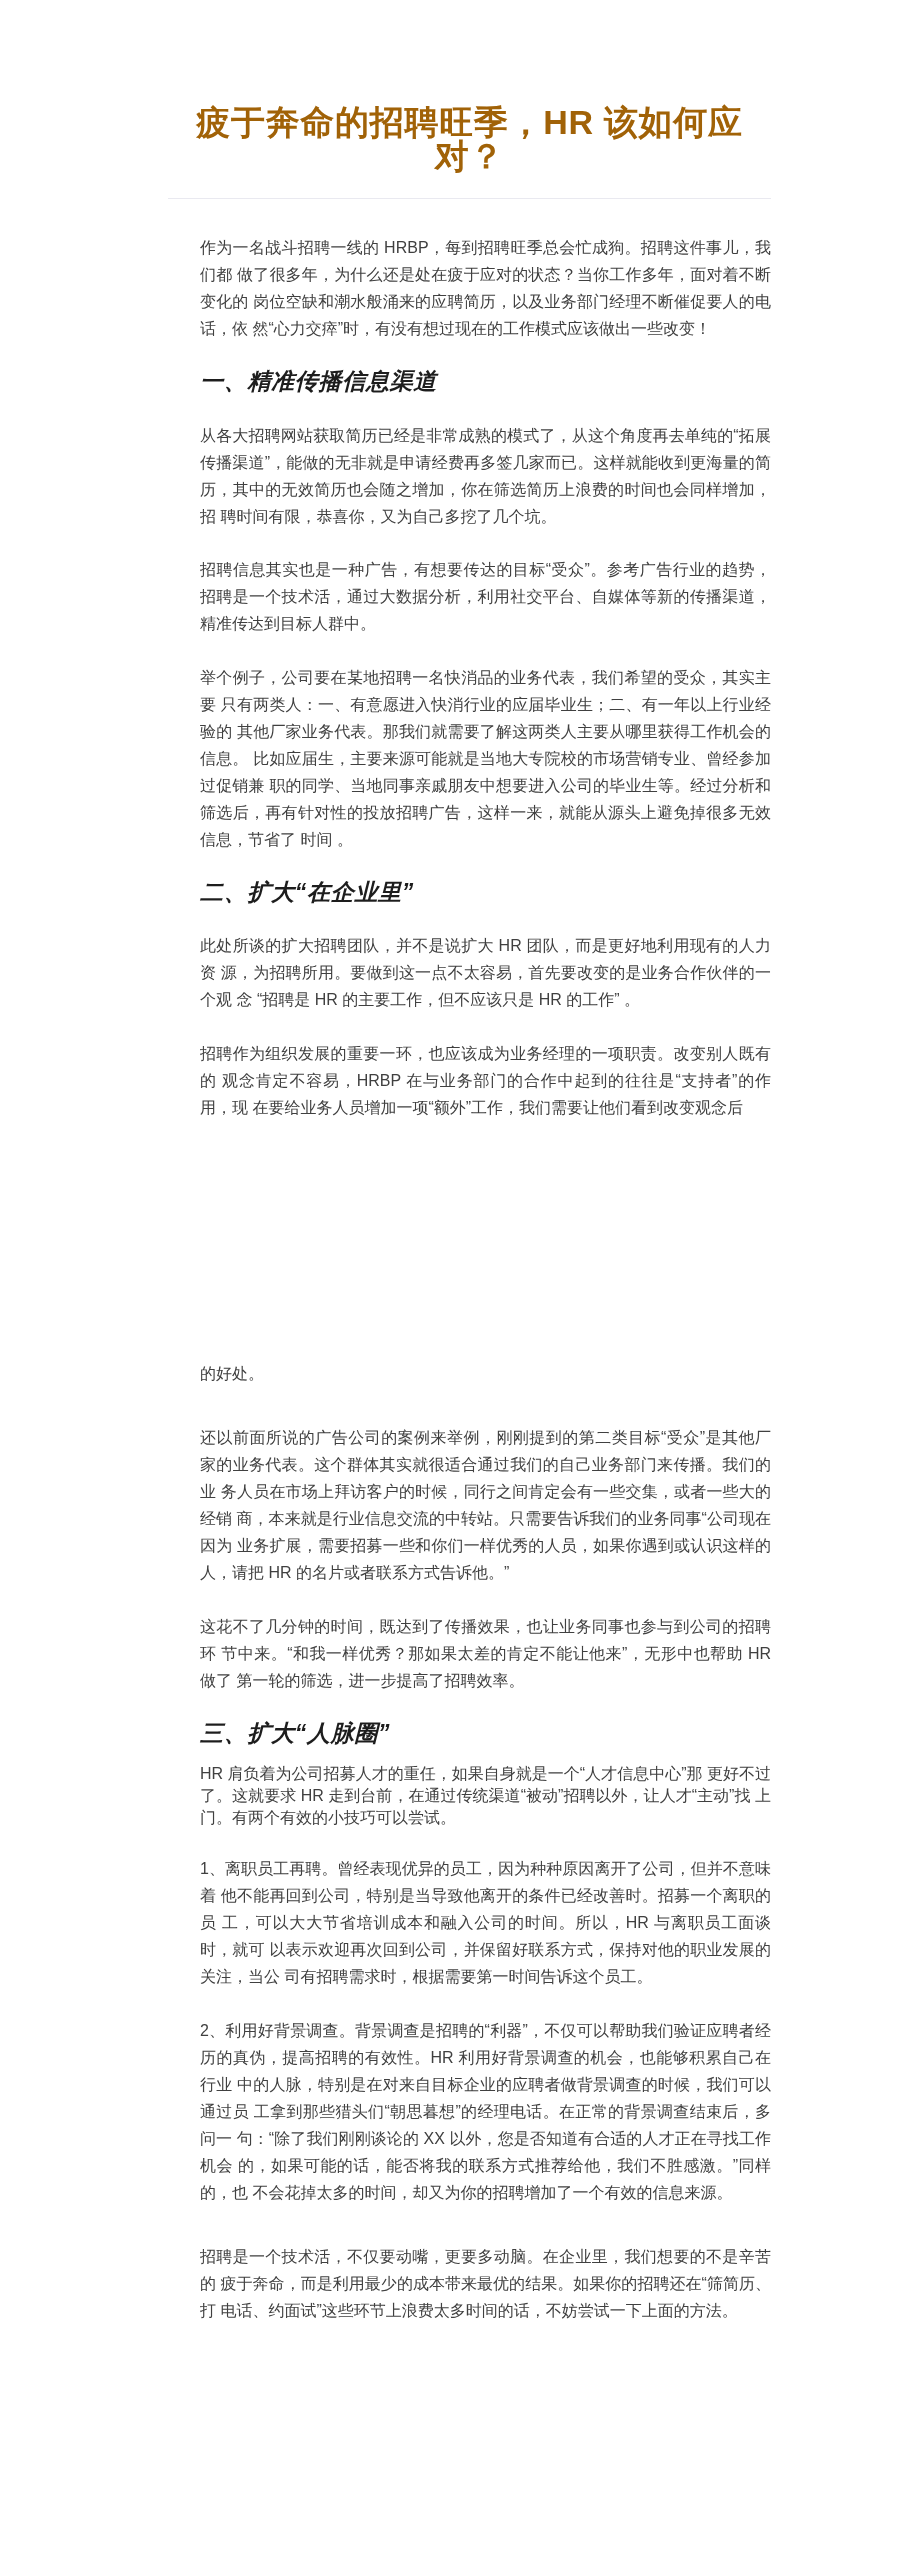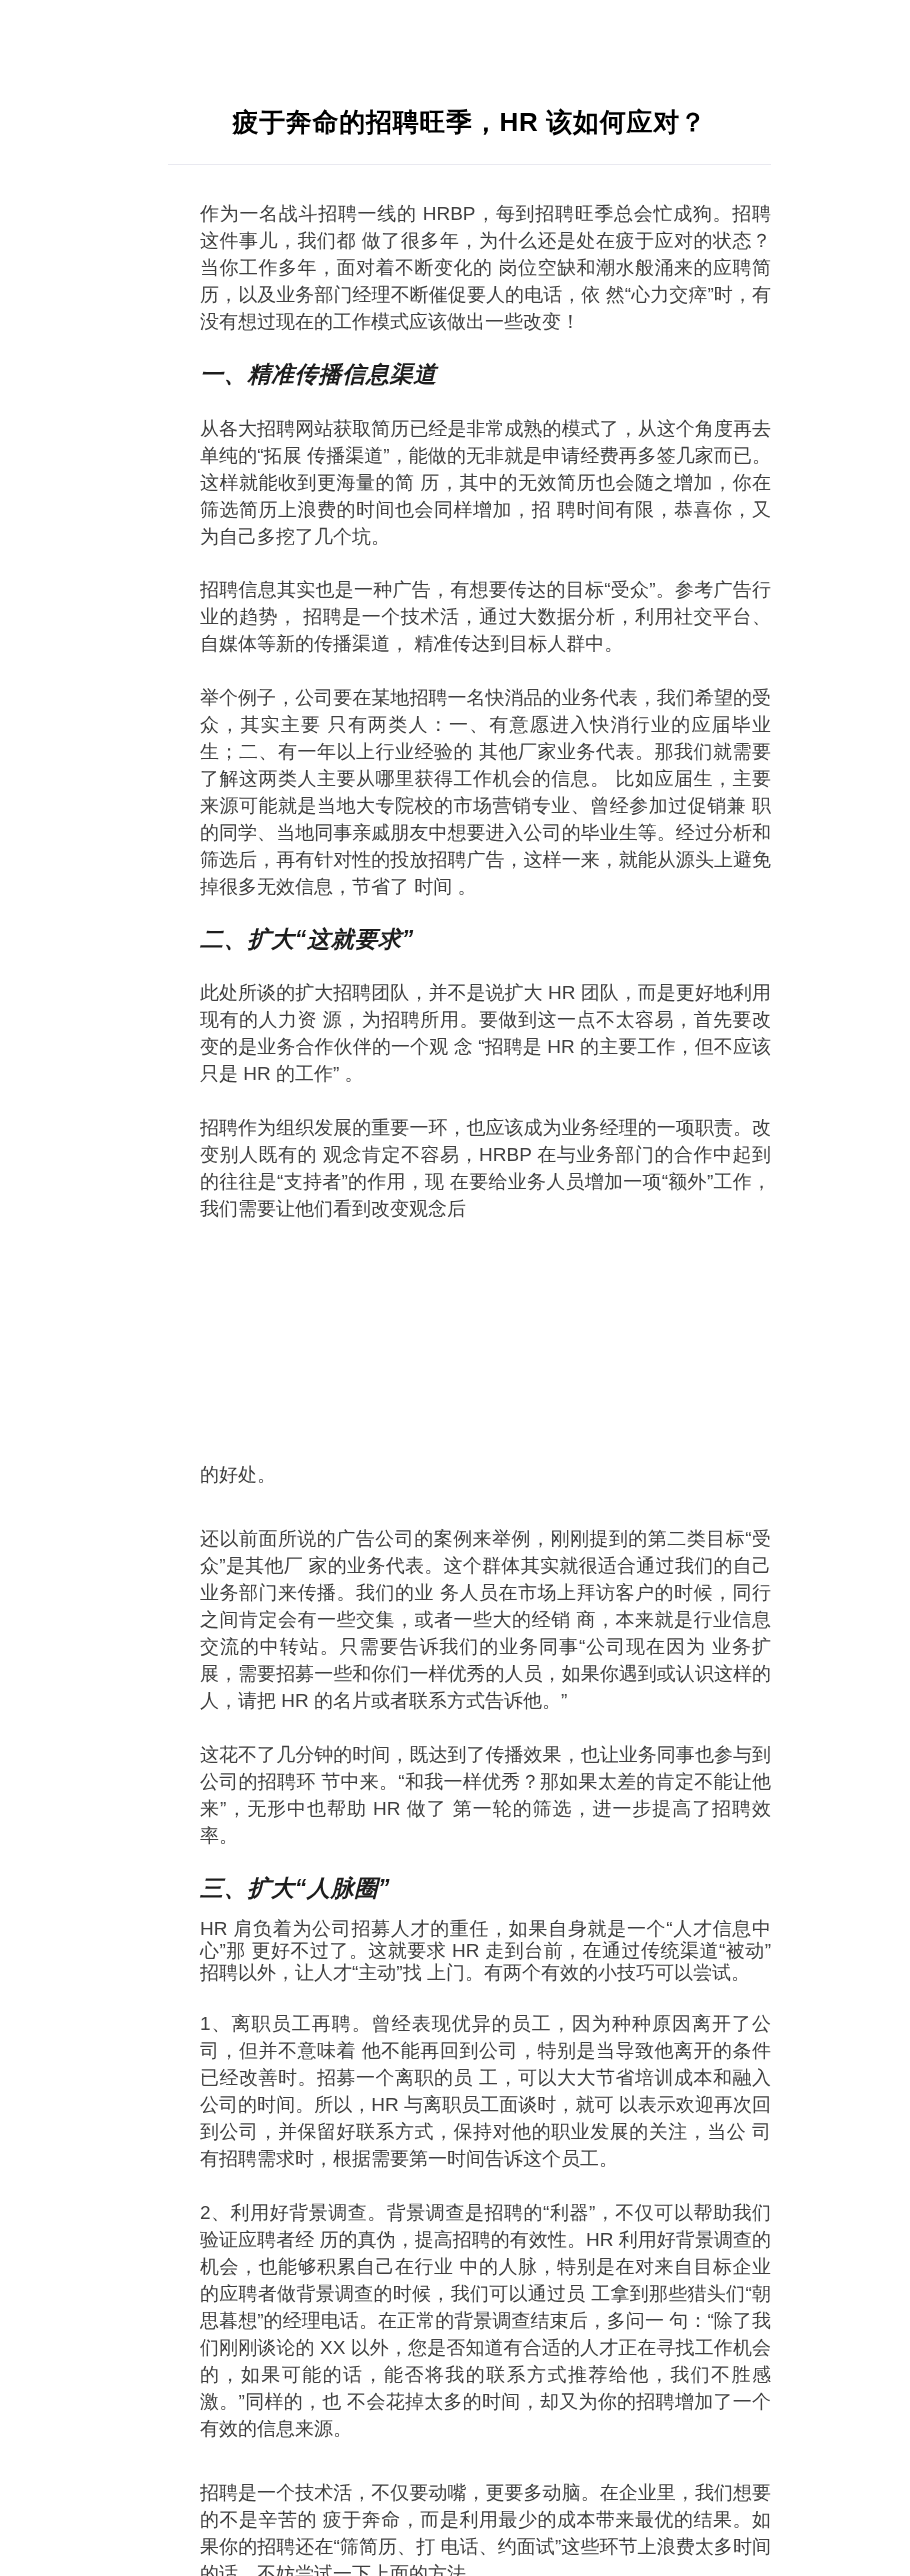--- a/index.html
+++ b/index.html
@@ -14,37 +14,37 @@
     -webkit-font-smoothing: antialiased;
   }
   .article {
     margin-left: 168px;
     width: 603px;
     padding-top: 105px;
     padding-bottom: 117px;
   }
   .title {
     margin: 0 0 25px 0;
-    font-size: 26px;
+    font-size: 34px;
     font-weight: 700;
     line-height: 34px;
-    color: #000000;
+    color: #a16207;
     text-align: center;
     letter-spacing: 0.7px;
   }
   .divider {
     border: none;
     border-top: 1.5px solid #e9e9f0;
     margin: 0;
     height: 0;
   }
   .para {
     margin: 26.4px 0;
     padding-left: 32px;
-    font-size: 19px;
+    font-size: 16px;
     line-height: 27px;
     color: #404040;
     text-align: justify;
     text-justify: inter-ideograph;
   }
   .para.first {
     margin-top: 35px;
   }
   .para.after-gap {
     margin-top: 8px;
@@ -88,21 +88,21 @@
     <p class="para first">作为一名战斗招聘一线的 HRBP，每到招聘旺季总会忙成狗。招聘这件事儿，我们都 做了很多年，为什么还是处在疲于应对的状态？当你工作多年，面对着不断变化的 岗位空缺和潮水般涌来的应聘简历，以及业务部门经理不断催促要人的电话，依 然“心力交瘁”时，有没有想过现在的工作模式应该做出一些改变！</p>
 
     <h2 class="heading">一、精准传播信息渠道</h2>
 
     <p class="para">从各大招聘网站获取简历已经是非常成熟的模式了，从这个角度再去单纯的“拓展 传播渠道”，能做的无非就是申请经费再多签几家而已。这样就能收到更海量的简 历，其中的无效简历也会随之增加，你在筛选简历上浪费的时间也会同样增加，招 聘时间有限，恭喜你，又为自己多挖了几个坑。</p>
 
     <p class="para">招聘信息其实也是一种广告，有想要传达的目标“受众”。参考广告行业的趋势， 招聘是一个技术活，通过大数据分析，利用社交平台、自媒体等新的传播渠道， 精准传达到目标人群中。</p>
 
     <p class="para">举个例子，公司要在某地招聘一名快消品的业务代表，我们希望的受众，其实主要 只有两类人：一、有意愿进入快消行业的应届毕业生；二、有一年以上行业经验的 其他厂家业务代表。那我们就需要了解这两类人主要从哪里获得工作机会的信息。 比如应届生，主要来源可能就是当地大专院校的市场营销专业、曾经参加过促销兼 职的同学、当地同事亲戚朋友中想要进入公司的毕业生等。经过分析和筛选后，再有针对性的投放招聘广告，这样一来，就能从源头上避免掉很多无效信息，节省了 时间 。</p>
 
-    <h2 class="heading">二、扩大“这就要求”</h2>
+    <h2 class="heading">二、扩大“在企业里”</h2>
 
     <p class="para">此处所谈的扩大招聘团队，并不是说扩大 HR 团队，而是更好地利用现有的人力资 源，为招聘所用。要做到这一点不太容易，首先要改变的是业务合作伙伴的一个观 念 “招聘是 HR 的主要工作，但不应该只是 HR 的工作” 。</p>
 
     <p class="para">招聘作为组织发展的重要一环，也应该成为业务经理的一项职责。改变别人既有的 观念肯定不容易，HRBP 在与业务部门的合作中起到的往往是“支持者”的作用，现 在要给业务人员增加一项“额外”工作，我们需要让他们看到改变观念后</p>
 
     <div class="image-gap"></div>
 
     <p class="para after-gap">的好处。</p>
 
     <p class="para big-top">还以前面所说的广告公司的案例来举例，刚刚提到的第二类目标“受众”是其他厂 家的业务代表。这个群体其实就很适合通过我们的自己业务部门来传播。我们的业 务人员在市场上拜访客户的时候，同行之间肯定会有一些交集，或者一些大的经销 商，本来就是行业信息交流的中转站。只需要告诉我们的业务同事“公司现在因为 业务扩展，需要招募一些和你们一样优秀的人员，如果你遇到或认识这样的人，请把 HR 的名片或者联系方式告诉他。”</p>

